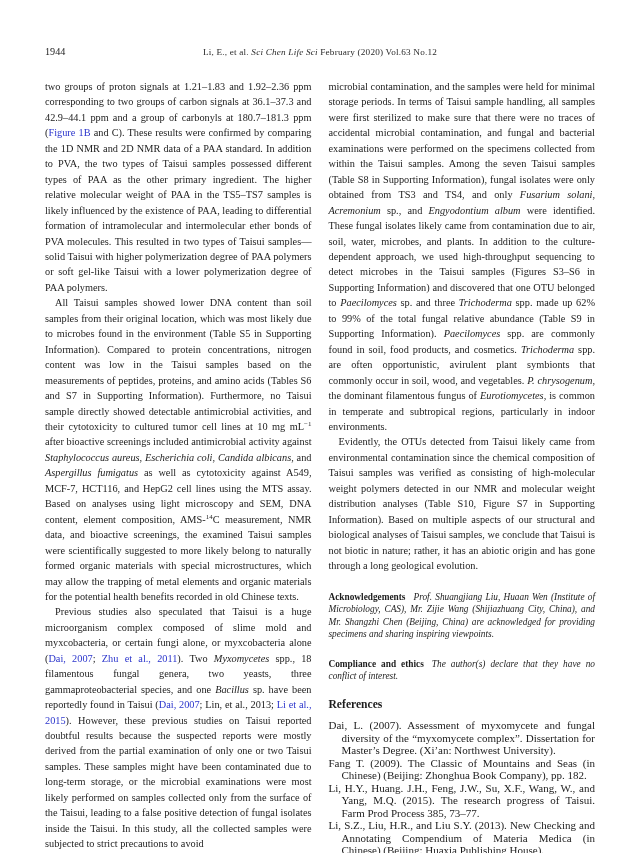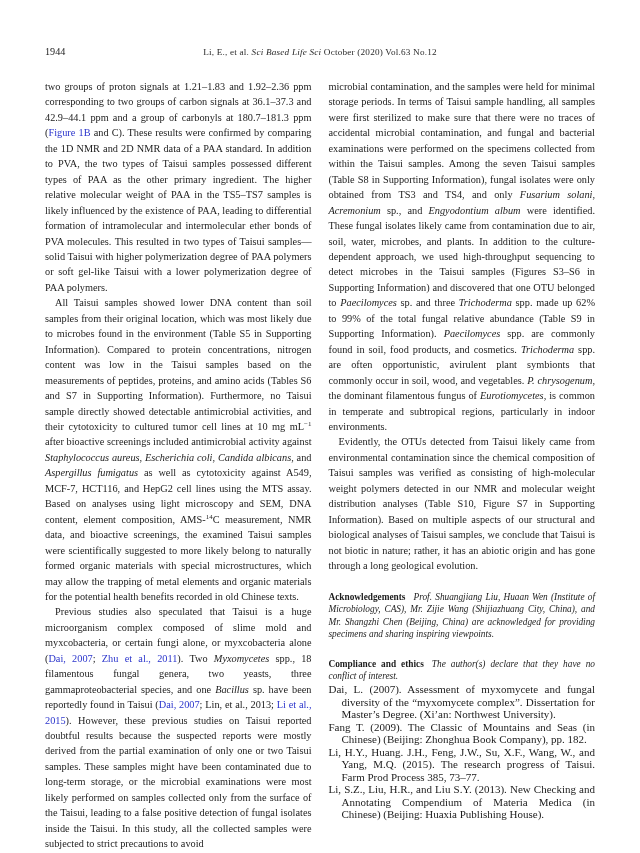--- a/index.html
+++ b/index.html
@@ -71,32 +71,33 @@
   .run-b { font-weight: bold; }
   .run-link { color: var(--link, #2b35cc); margin-top: 40px; }
   .run-sup { vertical-align: super; font-size: 68%; line-height: 0; }
 </style>
 </head>
 <body>
 
 <div class="page">
   <div class="page-header">
     <span class="page-number">1944</span>
-    <div class="running-head"><span>Li, E., et al.   </span><span class="run-i">Sci Based Life Sci</span><span>   October (2020)  Vol.63  No.12</span></div>
+    <div class="running-head"><span>Li, E., et al.   </span><span class="run-i">Sci Chen Life Sci</span><span>   February (2020)  Vol.63  No.12</span></div>
   </div>
   <div class="columns">
     <div class="col">
         <p class="body-p"><span>two groups of proton signals at 1.21–1.83 and 1.92–2.36 ppm corresponding to two groups of carbon signals at 36.1–37.3 and 42.9–44.1 ppm and a group of carbonyls at 180.7–181.3 ppm (</span><span class="run-link">Figure 1B</span><span> and C). These results were confirmed by comparing the 1D NMR and 2D NMR data of a PAA standard. In addition to PVA, the two types of Taisui samples possessed different types of PAA as the other primary ingredient. The higher relative molecular weight of PAA in the TS5–TS7 samples is likely influenced by the existence of PAA, leading to differential formation of intramolecular and intermolecular ether bonds of PVA molecules. This resulted in two types of Taisui samples—solid Taisui with higher polymerization degree of PAA polymers or soft gel-like Taisui with a lower polymerization degree of PAA polymers.</span></p>
         <p class="body-p indent"><span>All Taisui samples showed lower DNA content than soil samples from their original location, which was most likely due to microbes found in the environment (Table S5 in Supporting Information). Compared to protein concentrations, nitrogen content was low in the Taisui samples based on the measurements of peptides, proteins, and amino acids (Tables S6 and S7 in Supporting Information). Furthermore, no Taisui sample directly showed detectable antimicrobial activities, and their cytotoxicity to cultured tumor cell lines at 10 mg mL</span><span class="run-sup">−1</span><span> after bioactive screenings included antimicrobial activity against </span><span class="run-i">Staphylococcus aureus</span><span>, </span><span class="run-i">Escherichia coli</span><span>, </span><span class="run-i">Candida albicans</span><span>, and </span><span class="run-i">Aspergillus fumigatus</span><span> as well as cytotoxicity against A549, MCF-7, HCT116, and HepG2 cell lines using the MTS assay. Based on analyses using light microscopy and SEM, DNA content, element composition, AMS-</span><span class="run-sup">14</span><span>C measurement, NMR data, and bioactive screenings, the examined Taisui samples were scientifically suggested to more likely belong to naturally formed organic materials with special microstructures, which may allow the trapping of metal elements and organic materials for the potential health benefits recorded in old Chinese texts.</span></p>
         <p class="body-p indent"><span>Previous studies also speculated that Taisui is a huge microorganism complex composed of slime mold and myxcobacteria, or certain fungi alone, or myxcobacteria alone (</span><span class="run-link">Dai, 2007</span><span>; </span><span class="run-link">Zhu et al., 2011</span><span>). Two </span><span class="run-i">Myxomycetes</span><span> spp., 18 filamentous fungal genera, two yeasts, three gammaproteobacterial species, and one </span><span class="run-i">Bacillus</span><span> sp. have been reportedly found in Taisui (</span><span class="run-link">Dai, 2007</span><span>; Lin, et al., 2013; </span><span class="run-link">Li et al., 2015</span><span>). However, these previous studies on Taisui reported doubtful results because the suspected reports were mostly derived from the partial examination of only one or two Taisui samples. These samples might have been contaminated due to long-term storage, or the microbial examinations were most likely performed on samples collected only from the surface of the Taisui, leading to a false positive detection of fungal isolates inside the Taisui. In this study, all the collected samples were subjected to strict precautions to avoid</span></p>
       </div>
     <div class="col">
         <p class="body-p"><span>microbial contamination, and the samples were held for minimal storage periods. In terms of Taisui sample handling, all samples were first sterilized to make sure that there were no traces of accidental microbial contamination, and fungal and bacterial examinations were performed on the specimens collected from within the Taisui samples. Among the seven Taisui samples (Table S8 in Supporting Information), fungal isolates were only obtained from TS3 and TS4, and only </span><span class="run-i">Fusarium solani</span><span>, </span><span class="run-i">Acremonium</span><span> sp., and </span><span class="run-i">Engyodontium album</span><span> were identified. These fungal isolates likely came from contamination due to air, soil, water, microbes, and plants. In addition to the culture-dependent approach, we used high-throughput sequencing to detect microbes in the Taisui samples (Figures S3–S6 in Supporting Information) and discovered that one OTU belonged to </span><span class="run-i">Paecilomyces</span><span> sp. and three </span><span class="run-i">Trichoderma</span><span> spp. made up 62% to 99% of the total fungal relative abundance (Table S9 in Supporting Information). </span><span class="run-i">Paecilomyces</span><span> spp. are commonly found in soil, food products, and cosmetics. </span><span class="run-i">Trichoderma</span><span> spp. are often opportunistic, avirulent plant symbionts that commonly occur in soil, wood, and vegetables. </span><span class="run-i">P. chrysogenum</span><span>, the dominant filamentous fungus of </span><span class="run-i">Eurotiomycetes</span><span>, is common in temperate and subtropical regions, particularly in indoor environments.</span></p>
         <p class="body-p indent"><span>Evidently, the OTUs detected from Taisui likely came from environmental contamination since the chemical composition of Taisui samples was verified as consisting of high-molecular weight polymers detected in our NMR and molecular weight distribution analyses (Table S10, Figure S7 in Supporting Information). Based on multiple aspects of our structural and biological analyses of Taisui samples, we conclude that Taisui is not biotic in nature; rather, it has an abiotic origin and has gone through a long geological evolution.</span></p>
         <p class="note"><span class="run-b">Acknowledgements</span><span class="run-i">Prof. Shuangjiang Liu, Huaan Wen (Institute of Microbiology, CAS), Mr. Zijie Wang (Shijiazhuang City, China), and Mr. Shangzhi Chen (Beijing, China) are acknowledged for providing specimens and sharing inspiring viewpoints.</span></p>
         <p class="note"><span class="run-b">Compliance and ethics</span><span class="run-i">The author(s) declare that they have no conflict of interest.</span></p>
+        <h2 class="ref-heading">References</h2>
         <p class="ref"><span>Dai, L. (2007). Assessment of myxomycete and fungal diversity of the “myxomycete complex”. Dissertation for Master’s Degree. (Xi’an: Northwest University).</span></p>
         <p class="ref"><span>Fang T. (2009). The Classic of Mountains and Seas (in Chinese) (Beijing: Zhonghua Book Company), pp. 182.</span></p>
         <p class="ref"><span>Li, H.Y., Huang. J.H., Feng, J.W., Su, X.F., Wang, W., and Yang, M.Q. (2015). The research progress of Taisui. Farm Prod Process 385, 73–77.</span></p>
         <p class="ref"><span>Li, S.Z., Liu, H.R., and Liu S.Y. (2013). New Checking and Annotating Compendium of Materia Medica (in Chinese) (Beijing: Huaxia Publishing House).</span></p>
       </div>
   </div>
 </div>
 
 </body></html>

